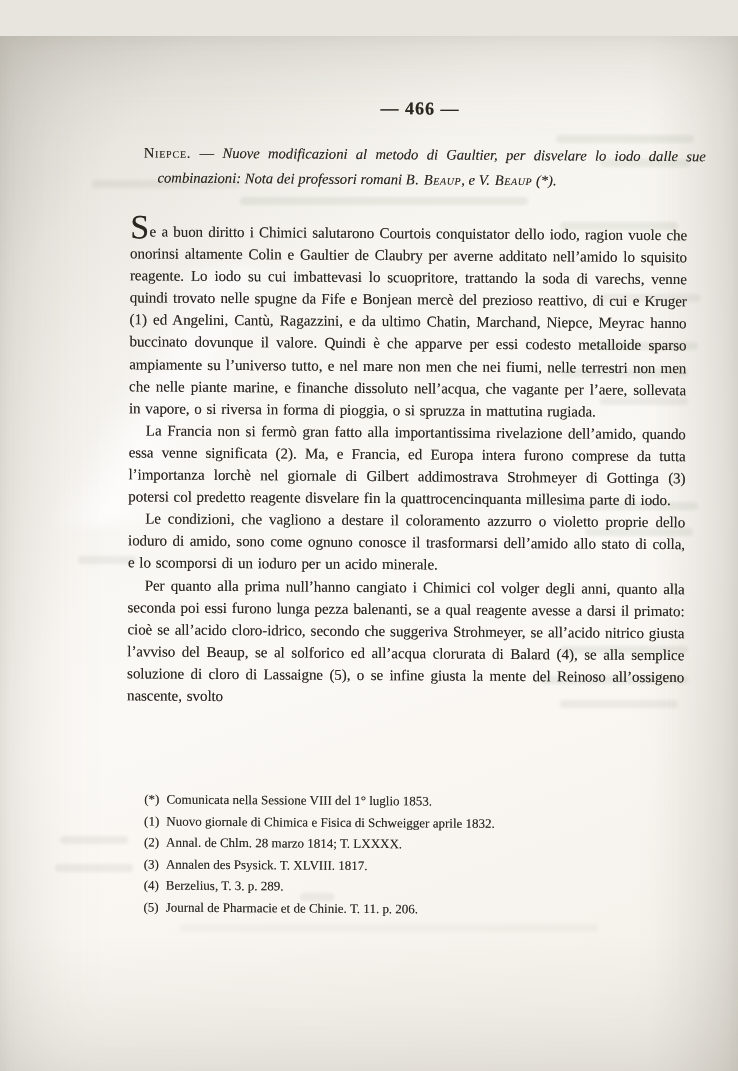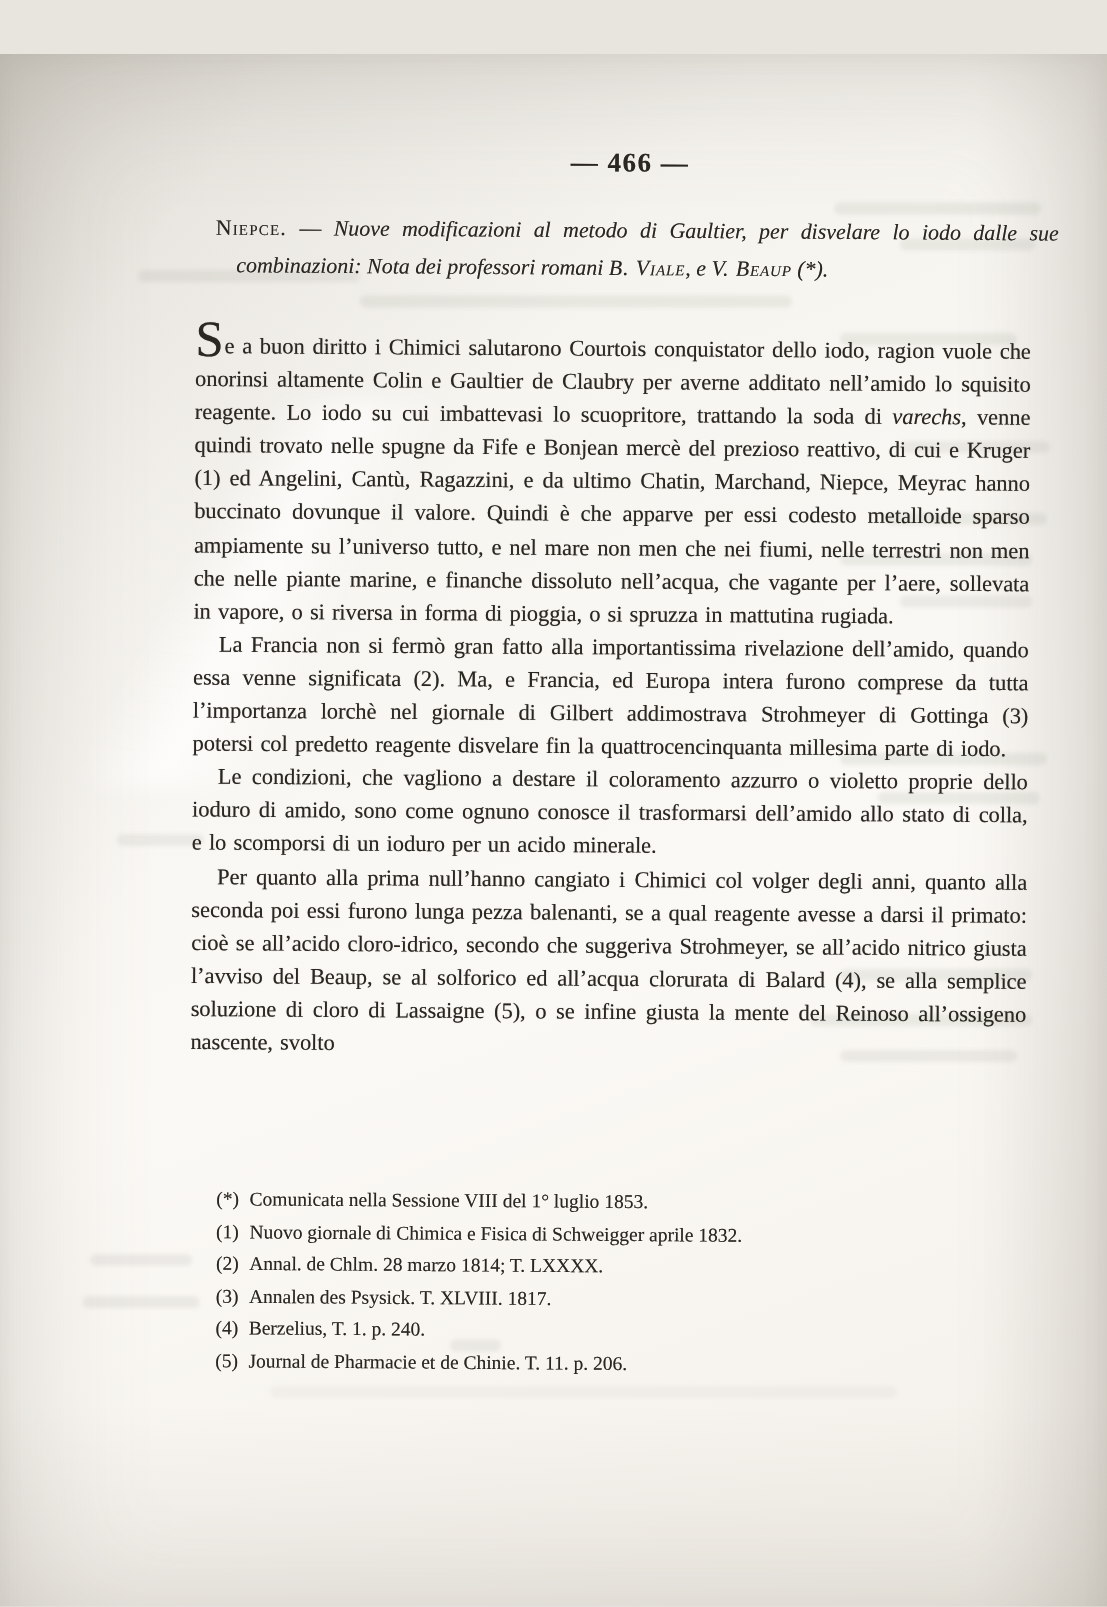--- a/index.html
+++ b/index.html
@@ -49,21 +49,21 @@
   .author{font-variant:small-caps;font-style:italic;letter-spacing:.6px;}
   .body-text{
     position:absolute;top:186px;left:131px;width:557px;
     font-size:15px;line-height:22.1px;text-align:justify;
     letter-spacing:-.05px;word-spacing:1.1px;
     text-shadow:0 0 .45px rgba(42,38,32,.55);
   }
   .body-text p{margin:0;}
   .body-text p.indent{text-indent:17px;}
   .initial{font-size:34px;line-height:0;position:relative;top:2px;letter-spacing:.5px;}
-  .em{font-style:italic;}
+  .em{}
   .footnotes{
     position:absolute;top:754px;left:149px;width:530px;
     font-size:13px;line-height:21.6px;
     text-shadow:0 0 .4px rgba(42,38,32,.5);
   }
   .fn{white-space:nowrap;}
   .fn-marker{display:inline-block;margin-right:7px;}
 </style>
 </head>
 <body>
@@ -92,34 +92,34 @@
   <div class="ghost gray" style="top:664px;left:560px;width:118px"></div>
   <div class="ghost gray" style="top:800px;left:60px;width:68px"></div>
   <div class="ghost gray" style="top:828px;left:55px;width:78px"></div>
   <div class="ghost gray" style="top:857px;left:300px;width:34px"></div>
   <div class="ghost gray" style="top:888px;left:180px;width:418px;opacity:.55"></div>
 
   <div class="content">
 
     <div class="page-number">— 466 —</div>
 
-    <p class="heading"><span class="rubric">Niepce.</span><span> — </span><span class="it">Nuove modificazioni al metodo di Gaultier, per disvelare lo iodo dalle sue combinazioni: Nota dei professori romani </span><span class="author">B. Viale</span><span class="it">, e </span><span class="author">V. Beaup</span><span class="it"> (*).</span></p>
+    <p class="heading"><span class="rubric">Niepce.</span><span> — </span><span class="it">Nuove modificazioni al metodo di Gaultier, per disvelare lo iodo dalle sue combinazioni: Nota dei professori romani </span><span class="author">B. Beaup</span><span class="it">, e </span><span class="author">V. Beaup</span><span class="it"> (*).</span></p>
 
     <div class="body-text">
       <p><span class="initial">S</span><span>e a buon diritto i Chimici salutarono Courtois conquistator dello iodo, ragion vuole che onorinsi altamente Colin e Gaultier de Claubry per averne additato nell’amido lo squisito reagente. Lo iodo su cui imbattevasi lo scuopritore, trattando la soda di </span><span class="em">varechs</span><span>, venne quindi trovato nelle spugne da Fife e Bonjean mercè del prezioso reattivo, di cui e Kruger (1) ed Angelini, Cantù, Ragazzini, e da ultimo Chatin, Marchand, Niepce, Meyrac hanno buccinato dovunque il valore. Quindi è che apparve per essi codesto metalloide sparso ampiamente su l’universo tutto, e nel mare non men che nei fiumi, nelle terrestri non men che nelle piante marine, e finanche dissoluto nell’acqua, che vagante per l’aere, sollevata in vapore, o si riversa in forma di pioggia, o si spruzza in mattutina rugiada.</span></p>
       <p class="indent">La Francia non si fermò gran fatto alla importantissima rivelazione dell’amido, quando essa venne significata (2). Ma, e Francia, ed Europa intera furono comprese da tutta l’importanza lorchè nel giornale di Gilbert addimostrava Strohmeyer di Gottinga (3) potersi col predetto reagente disvelare fin la quattrocencinquanta millesima parte di iodo.</p>
       <p class="indent">Le condizioni, che vagliono a destare il coloramento azzurro o violetto proprie dello ioduro di amido, sono come ognuno conosce il trasformarsi dell’amido allo stato di colla, e lo scomporsi di un ioduro per un acido minerale.</p>
       <p class="indent">Per quanto alla prima null’hanno cangiato i Chimici col volger degli anni, quanto alla seconda poi essi furono lunga pezza balenanti, se a qual reagente avesse a darsi il primato: cioè se all’acido cloro-idrico, secondo che suggeriva Strohmeyer, se all’acido nitrico giusta l’avviso del Beaup, se al solforico ed all’acqua clorurata di Balard (4), se alla semplice soluzione di cloro di Lassaigne (5), o se infine giusta la mente del Reinoso all’ossigeno nascente, svolto</p>
     </div>
 
     <div class="footnotes">
       <div class="fn"><span class="fn-marker">(*)</span><span>Comunicata nella Sessione VIII del 1° luglio 1853.</span></div>
       <div class="fn"><span class="fn-marker">(1)</span><span>Nuovo giornale di Chimica e Fisica di Schweigger aprile 1832.</span></div>
       <div class="fn"><span class="fn-marker">(2)</span><span>Annal. de Chlm. 28 marzo 1814; T. LXXXX.</span></div>
       <div class="fn"><span class="fn-marker">(3)</span><span>Annalen des Psysick. T. XLVIII. 1817.</span></div>
-      <div class="fn"><span class="fn-marker">(4)</span><span>Berzelius, T. 1. p. 240.</span></div>
+      <div class="fn"><span class="fn-marker">(4)</span><span>Berzelius, T. 3. p. 289.</span></div>
       <div class="fn"><span class="fn-marker">(5)</span><span>Journal de Pharmacie et de Chinie. T. 11. p. 206.</span></div>
     </div>
 
   </div>
 
   <div class="vignette"></div>
 </div>
 
 </body></html>

